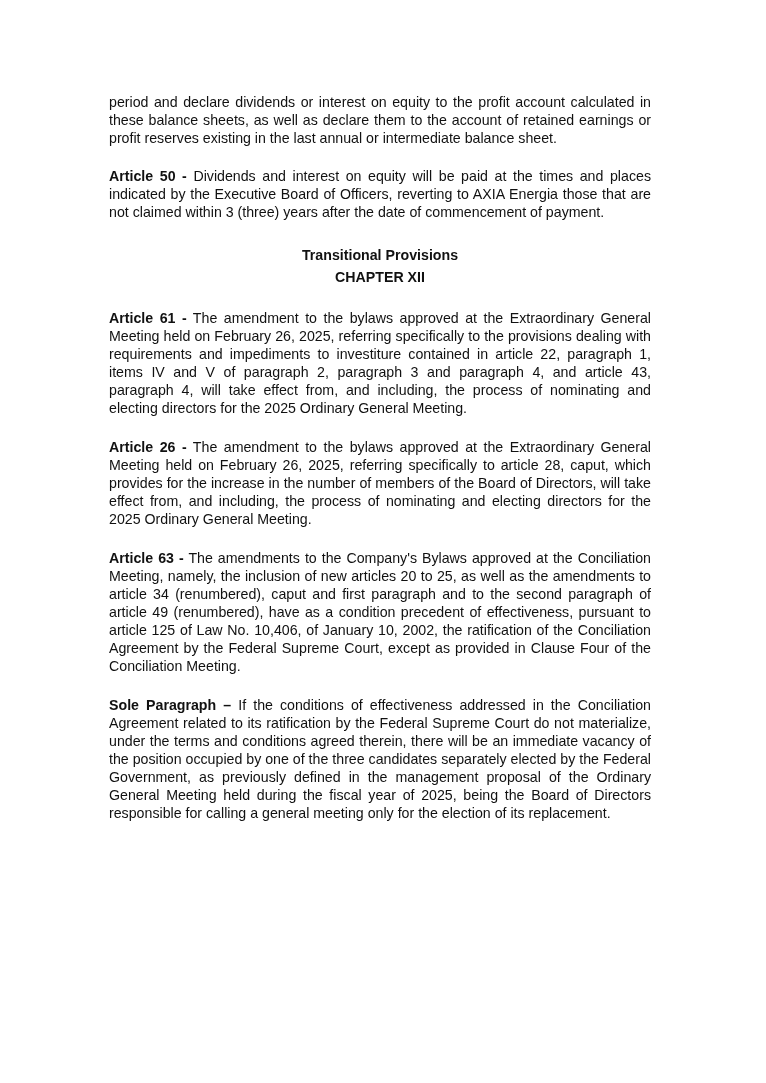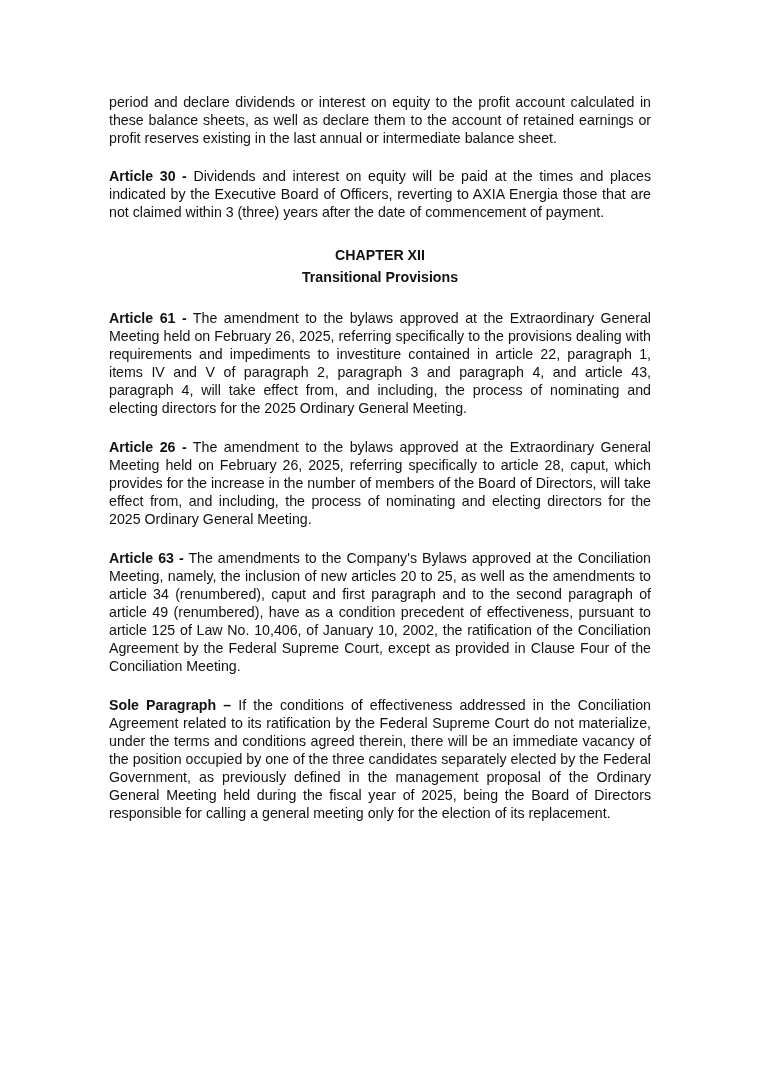--- a/index.html
+++ b/index.html
@@ -44,26 +44,26 @@
 </head>
 <body>
 
 <div class="page">
 
   <p class="para" id="p0">
     <span>period and declare dividends or interest on equity to the profit account calculated in these balance sheets, as well as declare them to the account of retained earnings or profit reserves existing in the last annual or intermediate balance sheet.</span>
   </p>
 
   <p class="para" id="p60">
-    <b>Article 30 -</b><span> Dividends and interest on equity will be paid at the times and places indicated by the Executive Board of Officers, reverting to AXIA Energia those that are not claimed within 3 (three) years after the date of commencement of payment.</span>
+    <b>Article 50 -</b><span> Dividends and interest on equity will be paid at the times and places indicated by the Executive Board of Officers, reverting to AXIA Energia those that are not claimed within 3 (three) years after the date of commencement of payment.</span>
   </p>
 
   <div class="chapter">
+    <div>Transitional Provisions</div>
     <div>CHAPTER XII</div>
-    <div>Transitional Provisions</div>
   </div>
 
   <p class="para">
     <b>Article 61 -</b><span> The amendment to the bylaws approved at the Extraordinary General Meeting held on February 26, 2025, referring specifically to the provisions dealing with requirements and impediments to investiture contained in article 22, paragraph 1, items IV and V of paragraph 2, paragraph 3 and paragraph 4, and article 43, paragraph 4, will take effect from, and including, the process of nominating and electing directors for the 2025 Ordinary General Meeting.</span>
   </p>
 
   <p class="para">
     <b>Article 26 -</b><span> The amendment to the bylaws approved at the Extraordinary General Meeting held on February 26, 2025, referring specifically to article 28, caput, which provides for the increase in the number of members of the Board of Directors, will take effect from, and including, the process of nominating and electing directors for the 2025 Ordinary General Meeting.</span>
   </p>
 

